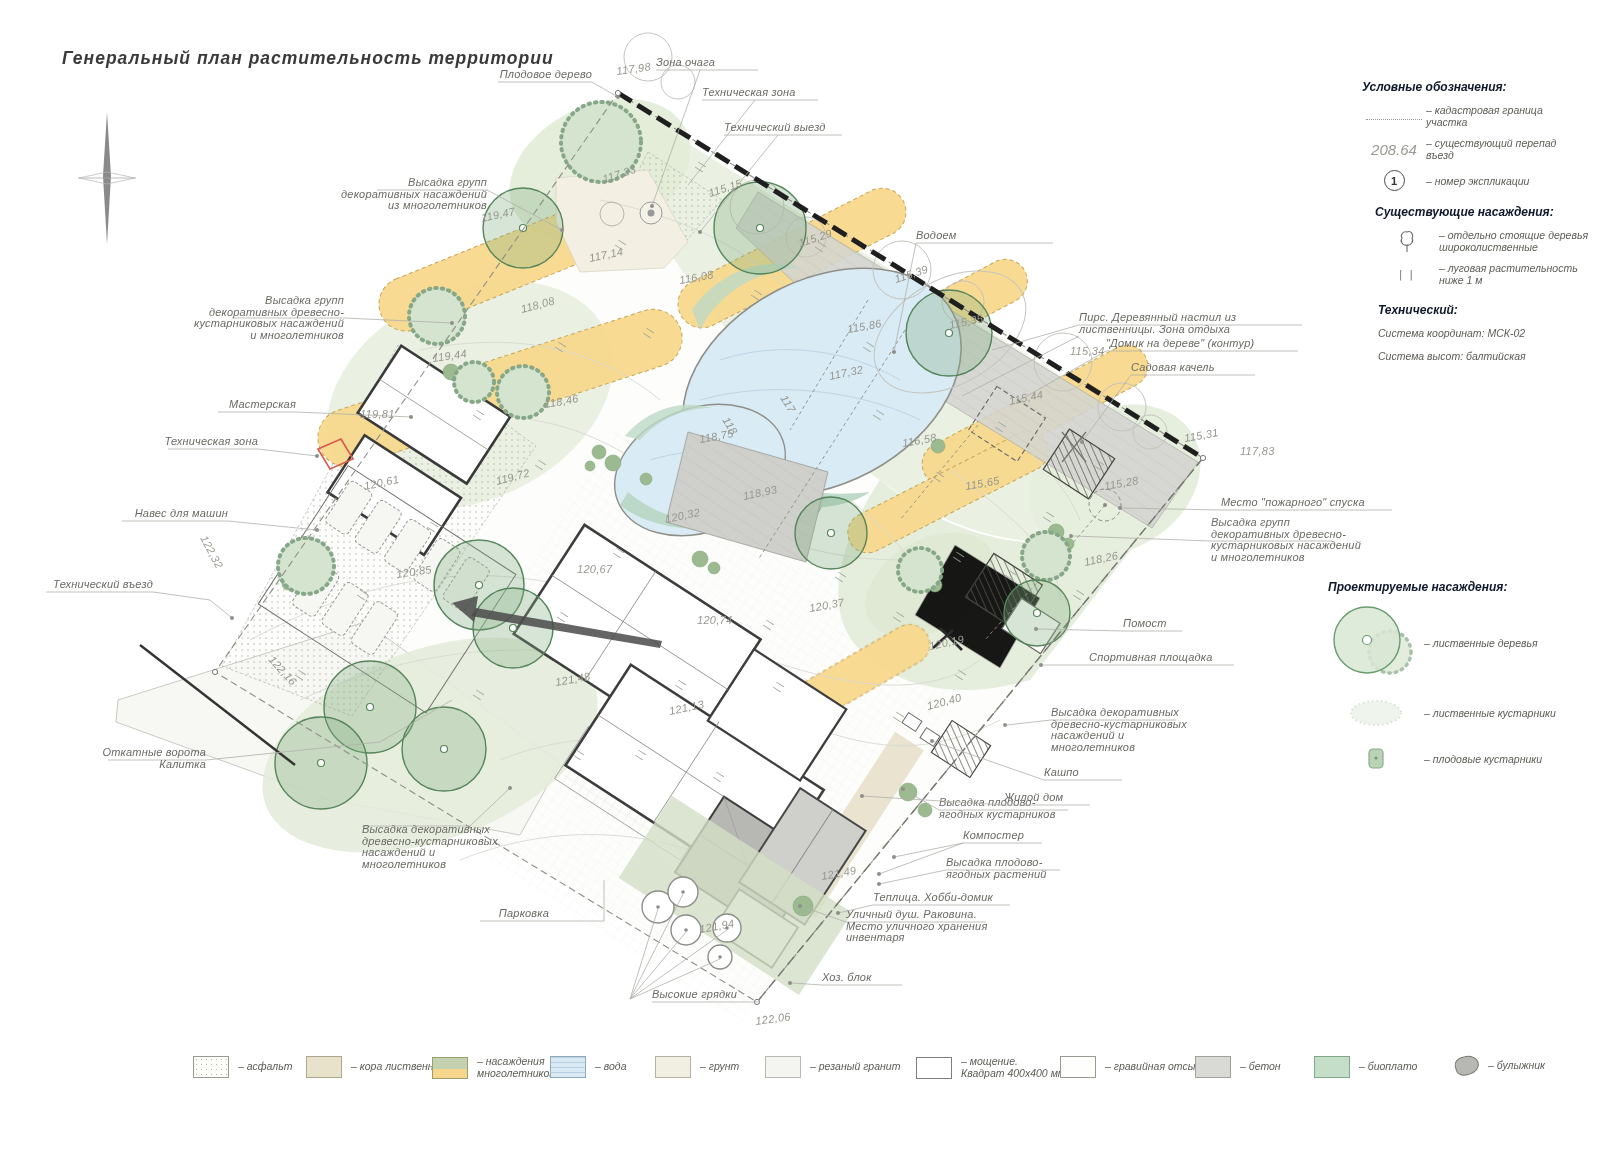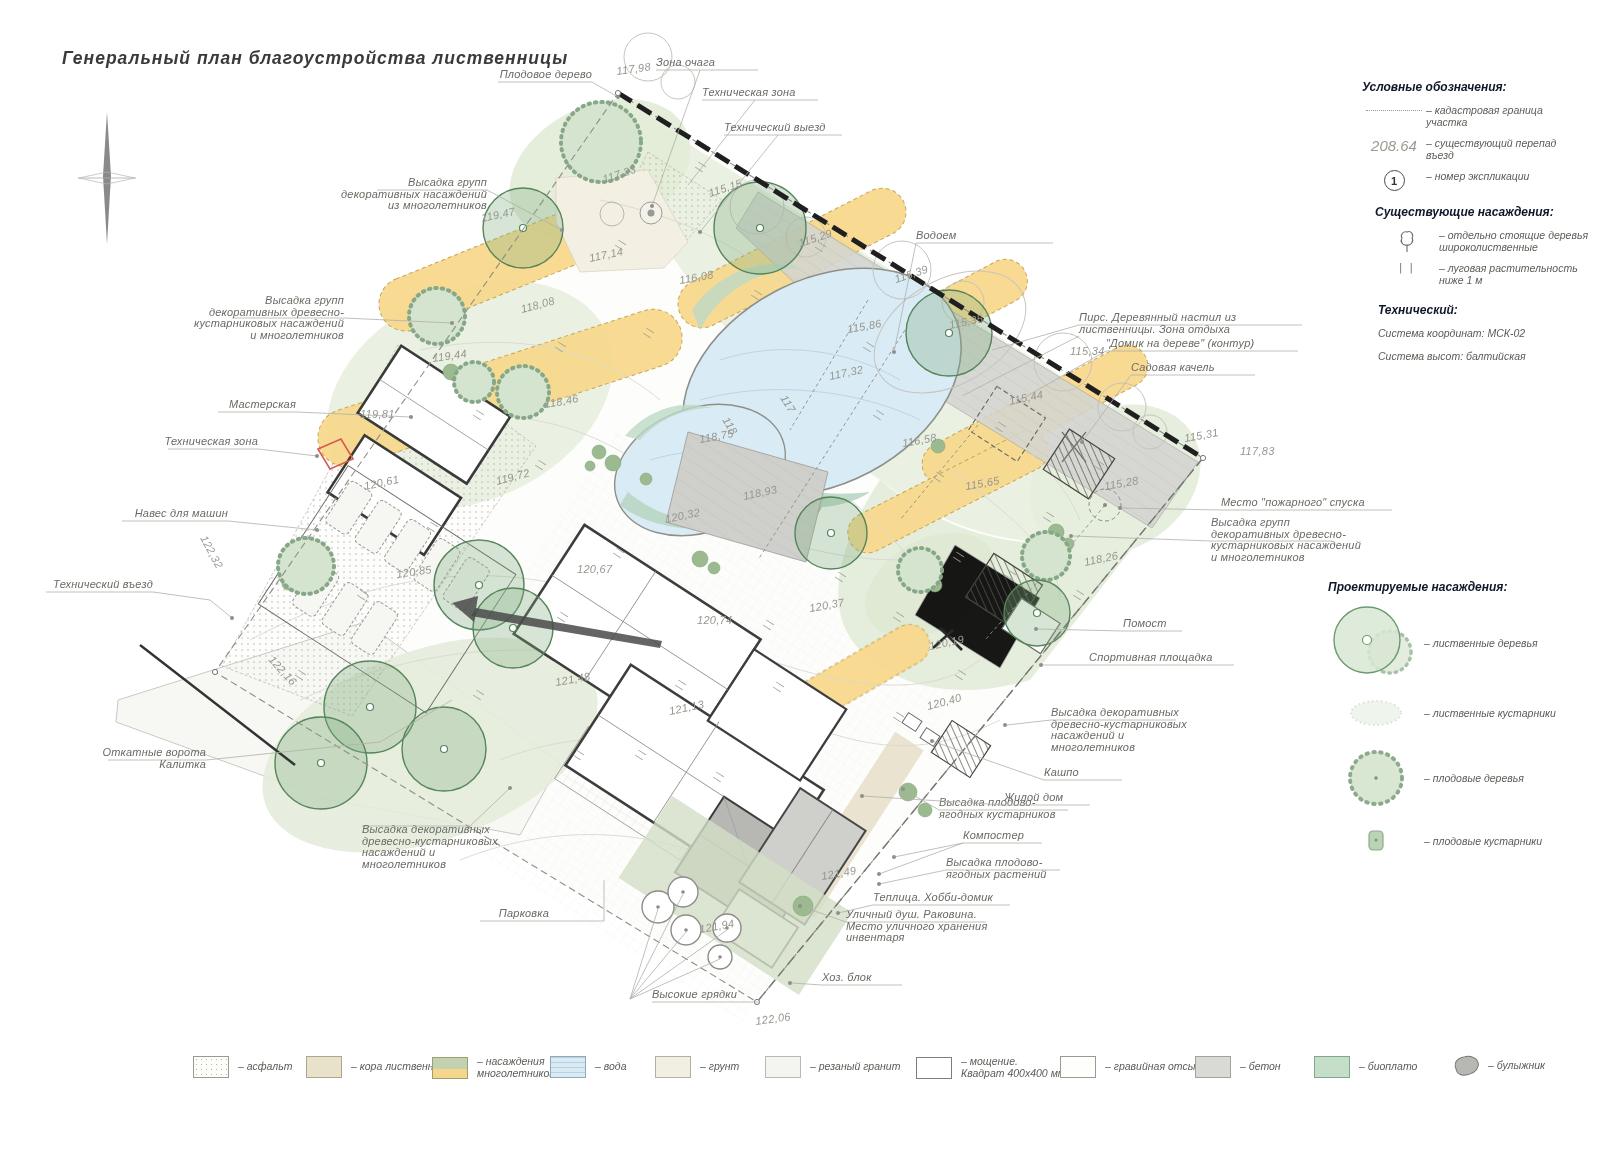--- a/index.html
+++ b/index.html
@@ -6,21 +6,21 @@
   #page{position:relative;width:1600px;height:1153px;background:#fff;overflow:hidden;
         font-family:"Liberation Sans",sans-serif;}
   #plan-svg{position:absolute;left:0;top:0;}
   .lbl{font:italic 11px "Liberation Sans",sans-serif;fill:#6a6a64;letter-spacing:.2px;}
   .elev{font:italic 11px "Liberation Sans",sans-serif;fill:#97978f;letter-spacing:.3px;}
   .meadow{font:9px "DejaVu Sans",sans-serif;fill:#9aa596;}
   #page-title{position:absolute;left:62px;top:48px;font:italic bold 17.5px "Liberation Sans",sans-serif;
         color:#3a3a3a;letter-spacing:1px;}
   .legend{position:absolute;color:#5c5c56;font-style:italic;}
   .legend h4{margin:0 0 10px 0;font:italic bold 12px "Liberation Sans",sans-serif;color:#0f172a;}
-  .leg-item{display:flex;align-items:flex-start;margin-bottom:9px;}
+  .leg-item{display:flex;align-items:center;margin-bottom:9px;}
   .leg-icon{width:64px;flex:0 0 64px;display:flex;justify-content:center;align-items:center;}
   .leg-text{font:italic 10.5px "Liberation Sans",sans-serif;line-height:12px;white-space:pre-line;color:#5c5c56;}
   .ic-dotline{width:56px;border-top:1.6px dotted #9a9a93;margin-top:6px;}
   .ic-elev{font:italic 15px "Liberation Sans",sans-serif;color:#9b9b93;}
   .ic-circle{width:19px;height:19px;border:1.3px solid #4a4a45;border-radius:50%;
         font:bold 11px "Liberation Sans",sans-serif;font-style:normal;color:#333;
         display:flex;align-items:center;justify-content:center;}
   .ic-bars{font:10px "DejaVu Sans",sans-serif;color:#6b6b66;letter-spacing:2px;}
   #legend-projected .leg-item{margin-bottom:14px;align-items:center;}
   #legend-projected .leg-icon{width:96px;flex:0 0 96px;}
@@ -573,21 +573,21 @@
         <text x="578" y="760" class="meadow" transform="rotate(-57 578 760)">| |</text>
         <text x="898" y="722" class="meadow" transform="rotate(-57 898 722)">| |</text>
         <text x="1078" y="600" class="meadow" transform="rotate(-57 1078 600)">| |</text>
         <text x="756" y="300" class="meadow" transform="rotate(-57 756 300)">| |</text>
         <text x="620" y="250" class="meadow" transform="rotate(-57 620 250)">| |</text>
         <text x="960" y="680" class="meadow" transform="rotate(-57 960 680)">| |</text>
         <text x="1010" y="580" class="meadow" transform="rotate(-57 1010 580)">| |</text>
       </g>
 </svg>
 
-<div id="page-title">Генеральный план благоустройства лиственницы</div>
+<div id="page-title">Генеральный план растительность территории</div>
 
 <div class="legend" id="legend-conventions" style="left:1362px;top:80px;width:232px;">
   <h4>Условные обозначения:</h4>
   <div class="leg-body">
         <div class="leg-item">
           <div class="leg-icon">
             <div class="ic-dotline"></div>
           </div>
           <div class="leg-text">–      кадастровая граница
 участка</div>
@@ -654,29 +654,20 @@
         <div class="leg-item">
           <div class="leg-icon">
             <svg width="62" height="34" viewBox="0 0 62 34">
               <ellipse cx="31" cy="17" rx="25" ry="12" fill="#eff4ec" stroke="#ccd8c8" stroke-width="2" stroke-dasharray="1 3.5"></ellipse>
             </svg>
           </div>
           <div class="leg-text">–  лиственные кустарники</div>
         </div>
         <div class="leg-item">
           <div class="leg-icon">
-            <svg width="72" height="68" viewBox="0 0 72 68">
-              <circle cx="36" cy="34" r="26" fill="#d9e7d2" stroke="#8cab8d" stroke-width="4" stroke-dasharray="1.5 5.5" stroke-linecap="round"></circle>
-              <circle cx="36" cy="34" r="1.8" fill="#6f9a72"></circle>
-            </svg>
-          </div>
-          <div class="leg-text">–  плодовые деревья</div>
-        </div>
-        <div class="leg-item">
-          <div class="leg-icon">
             <svg width="26" height="30" viewBox="0 0 26 30">
               <rect x="6" y="5" width="14" height="19" rx="4" fill="#b9d3b4" stroke="#8cab8d" stroke-width="1.2"></rect>
               <circle cx="13" cy="14" r="1.5" fill="#6f9a72"></circle>
             </svg>
           </div>
           <div class="leg-text">–  плодовые кустарники</div>
         </div>
       </div>
 </div>
 

